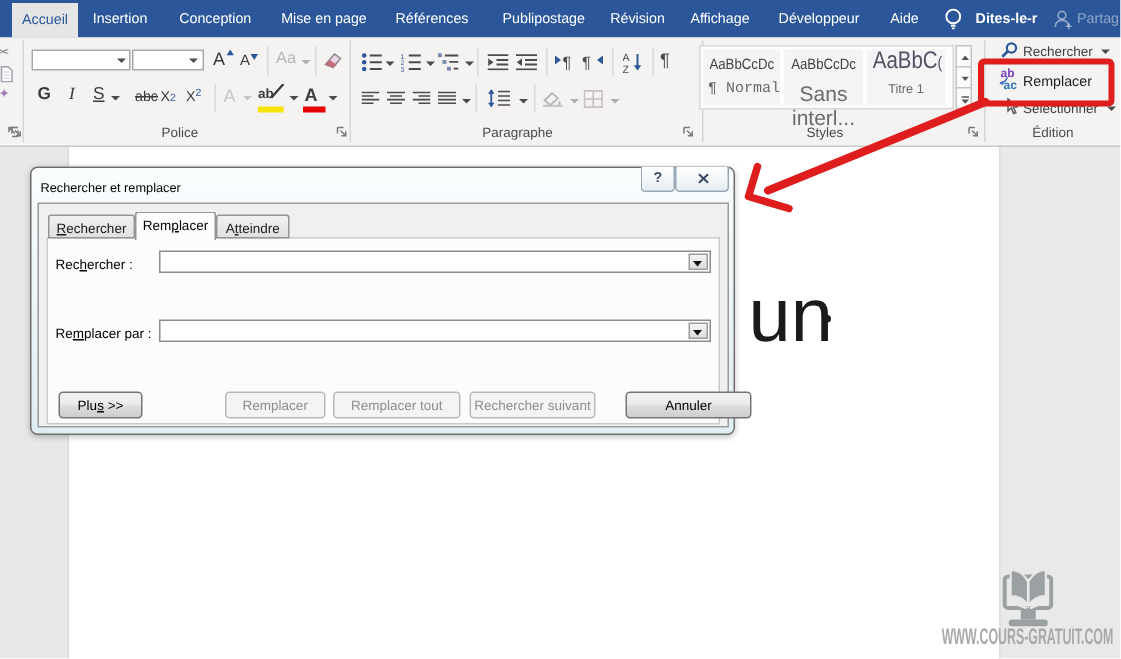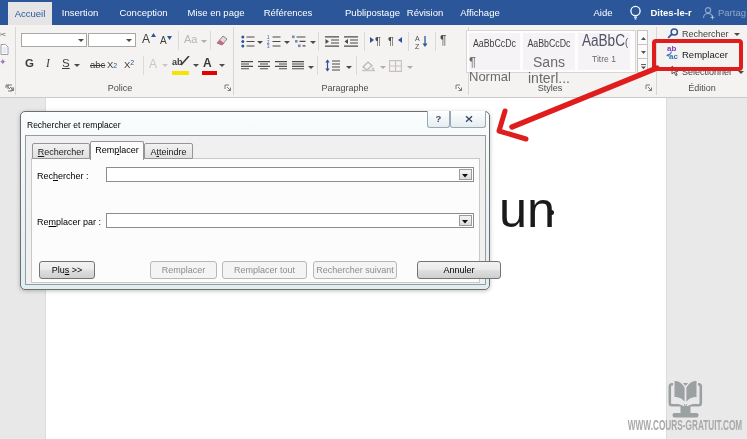--- a/index.html
+++ b/index.html
@@ -49,23 +49,24 @@
       </g>
     </svg>
     <div class="abs" style="left:534.5px;top:318.5px;width:300px;text-align:center;font-size:15px;line-height:15px;font-weight:bold;color:#a9a9a9;transform:scaleX(0.55);transform-origin:50% 50%;white-space:nowrap;">WWW.COURS-GRATUIT.COM</div>
   </div>
   <div class="abs" id="topbar">
     <div id="tab-accueil" class="tab">Accueil</div>
     <div class="tab" style="left:57px;width:46px;">Insertion</div>
     <div class="tab" style="left:115px;width:57px;">Conception</div>
     <div class="tab" style="left:184px;width:64px;">Mise en page</div>
     <div class="tab" style="left:259px;width:58px;">Références</div>
-    <div class="tab" style="left:327px;width:71px;margin-left:10px;">Publipostage</div>
+    <div class="tab" style="left:327px;width:71px;">Publipostage</div>
     <div class="tab" style="left:401px;width:48px;">Révision</div>
     <div class="tab" style="left:455px;width:50px;">Affichage</div>
+    <div class="tab" style="left:511px;width:70px;">Développeur</div>
     <div class="tab" style="left:588px;width:30px;">Aide</div>
     <svg class="abs" style="left:629px;top:5px" width="13" height="16" viewBox="0 0 13 16">
       <circle cx="6.5" cy="6" r="4.6" fill="none" stroke="#fff" stroke-width="1.3"></circle>
       <path d="M4.7 10.5 h3.6 M5 12.2 h3 M5.6 13.9 h1.8" stroke="#fff" stroke-width="1.2" fill="none"></path>
     </svg>
     <div class="tab" style="left:645px;width:52px;font-weight:bold;">Dites-le-r</div>
     <svg class="abs" style="left:702px;top:6px" width="14" height="14" viewBox="0 0 14 14">
       <circle cx="6" cy="4.2" r="2.6" fill="none" stroke="rgba(255,255,255,.45)" stroke-width="1.2"></circle>
       <path d="M1.5 12 c0-3 2-4.5 4.5-4.5 s4.5 1.5 4.5 4.5" fill="none" stroke="rgba(255,255,255,.45)" stroke-width="1.2"></path>
       <path d="M10.5 9.5 v4 M8.5 11.5 h4" stroke="rgba(255,255,255,.45)" stroke-width="1.1"></path>
@@ -221,21 +222,21 @@
     <svg class="abs" style="left:389px;top:35px" width="13" height="12" viewBox="0 0 13 12">
       <path d="M0.6 0.6 h11.8 v10.8 h-11.8 Z M6.5 0.6 v10.8 M0.6 6 h11.8" stroke="#c9bfc1" stroke-width="1.1" fill="none"></path>
     </svg>
     <div class="car carl" style="left:407px;top:41px;"></div>
 
     <div class="abs" style="left:466px;top:5px;width:170px;height:43px;background:#fdfdfd;border:1px solid #d8d6d4;"></div>
     <div class="abs" style="left:469px;top:8px;width:51px;height:37px;background:#f5f3f5;"></div>
     <div class="abs" style="left:523px;top:8px;width:52px;height:37px;background:#f5f3f5;"></div>
     <div class="abs" style="left:578px;top:8px;width:52px;height:37px;background:#f5f3f5;"></div>
     <div class="abs" style="left:469px;top:13px;width:51px;text-align:center;font-size:10px;color:#3f3f3f;transform:scaleX(0.88);">AaBbCcDc</div>
-    <div class="abs" style="left:469px;top:29px;width:51px;text-align:left;font-size:13px;color:#6a6a6a;">¶ Normal</div>
+    <div class="abs" style="left:469px;top:29px;width:51px;text-align:right;font-size:10px;color:#6a6a6a;font-family:Liberation Mono, monospace;">¶ Normal</div>
     <div class="abs" style="left:523px;top:13px;width:52px;text-align:center;font-size:10px;color:#3f3f3f;transform:scaleX(0.88);">AaBbCcDc</div>
     <div class="abs" style="left:523px;top:29px;width:52px;text-align:center;font-size:14px;color:#6a6a6a;">Sans interl...</div>
     <div class="abs" style="left:578px;top:7px;width:52px;text-align:center;font-size:16px;color:#515164;transform:scaleX(0.85);">AaBbC<span style="font-size:11px;">(</span></div>
     <div class="abs" style="left:578px;top:29px;width:52px;text-align:center;font-size:8.5px;color:#6a6a6a;">Titre 1</div>
     <div class="abs" style="left:637px;top:5px;width:11px;height:43px;background:#fbfbfb;border:1px solid #c6c4c2;"></div>
     <div class="abs" style="left:637px;top:19px;width:11px;height:1px;background:#c6c4c2;"></div>
     <div class="abs" style="left:637px;top:33px;width:11px;height:1px;background:#c6c4c2;"></div>
     <svg class="abs" style="left:640.5px;top:11.5px" width="5" height="4">
         <path d="M0 3 L2.5 0 L5 3 Z" fill="#55534f"></path>
       </svg>

